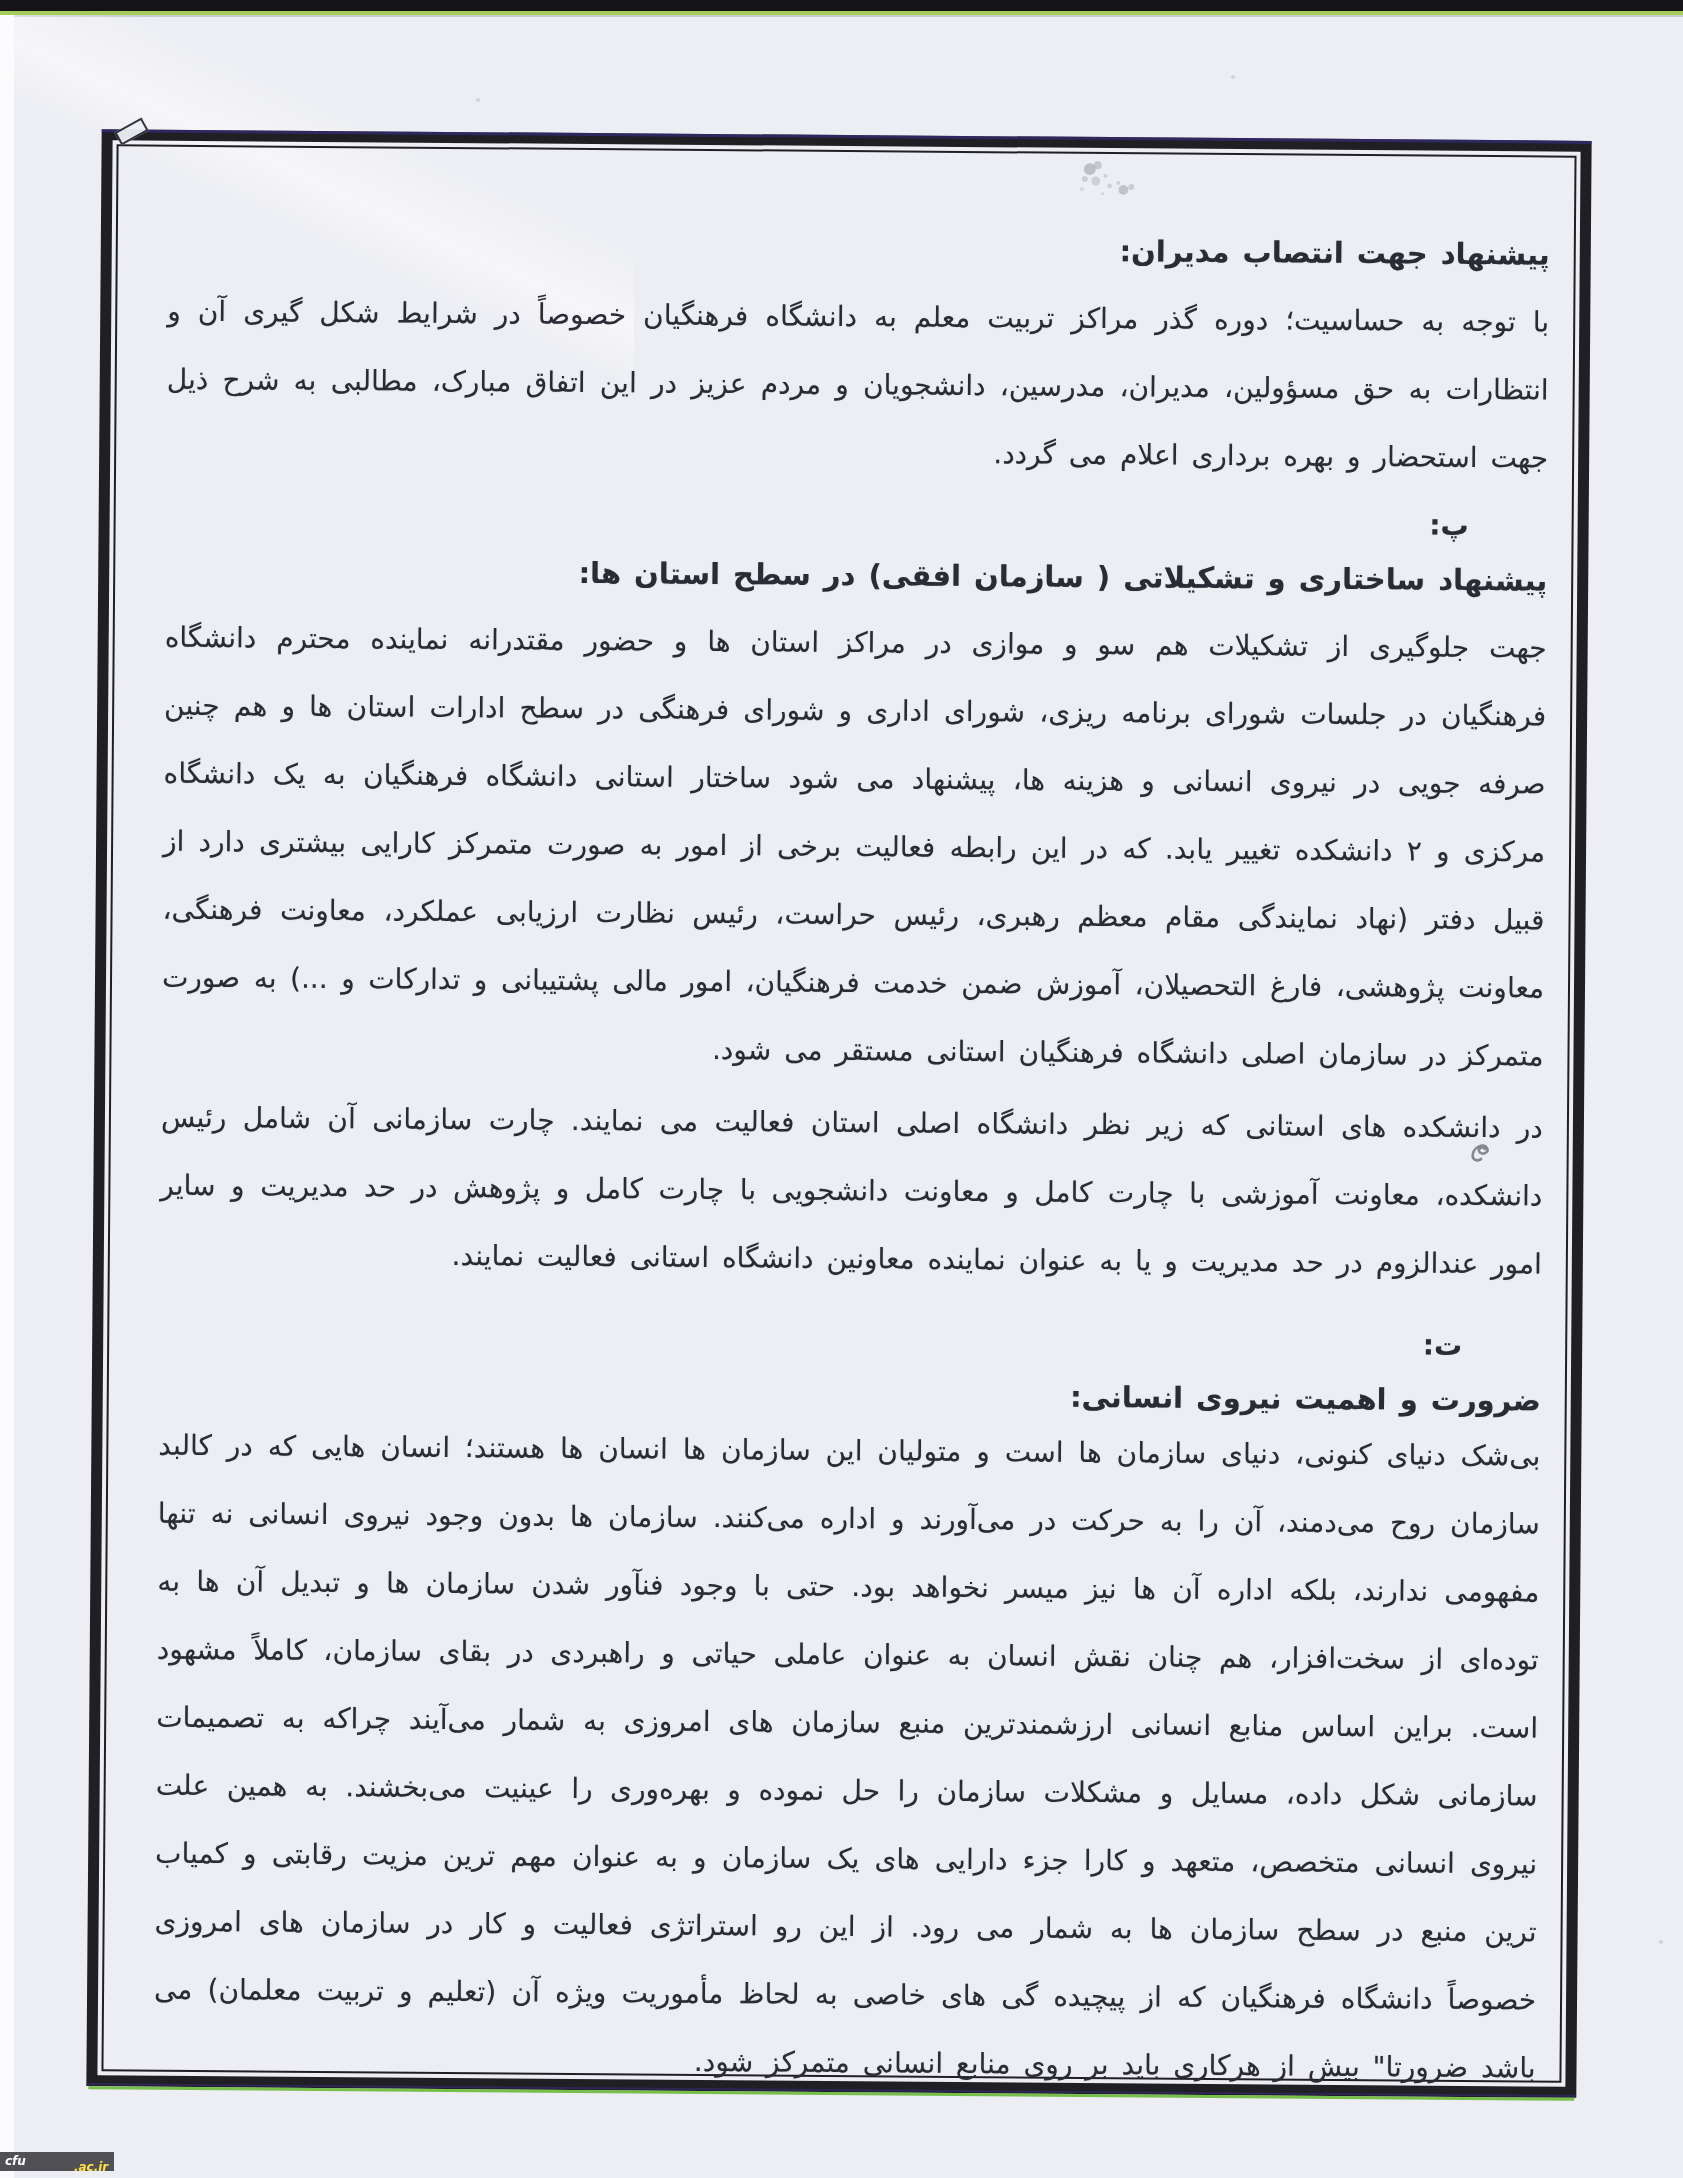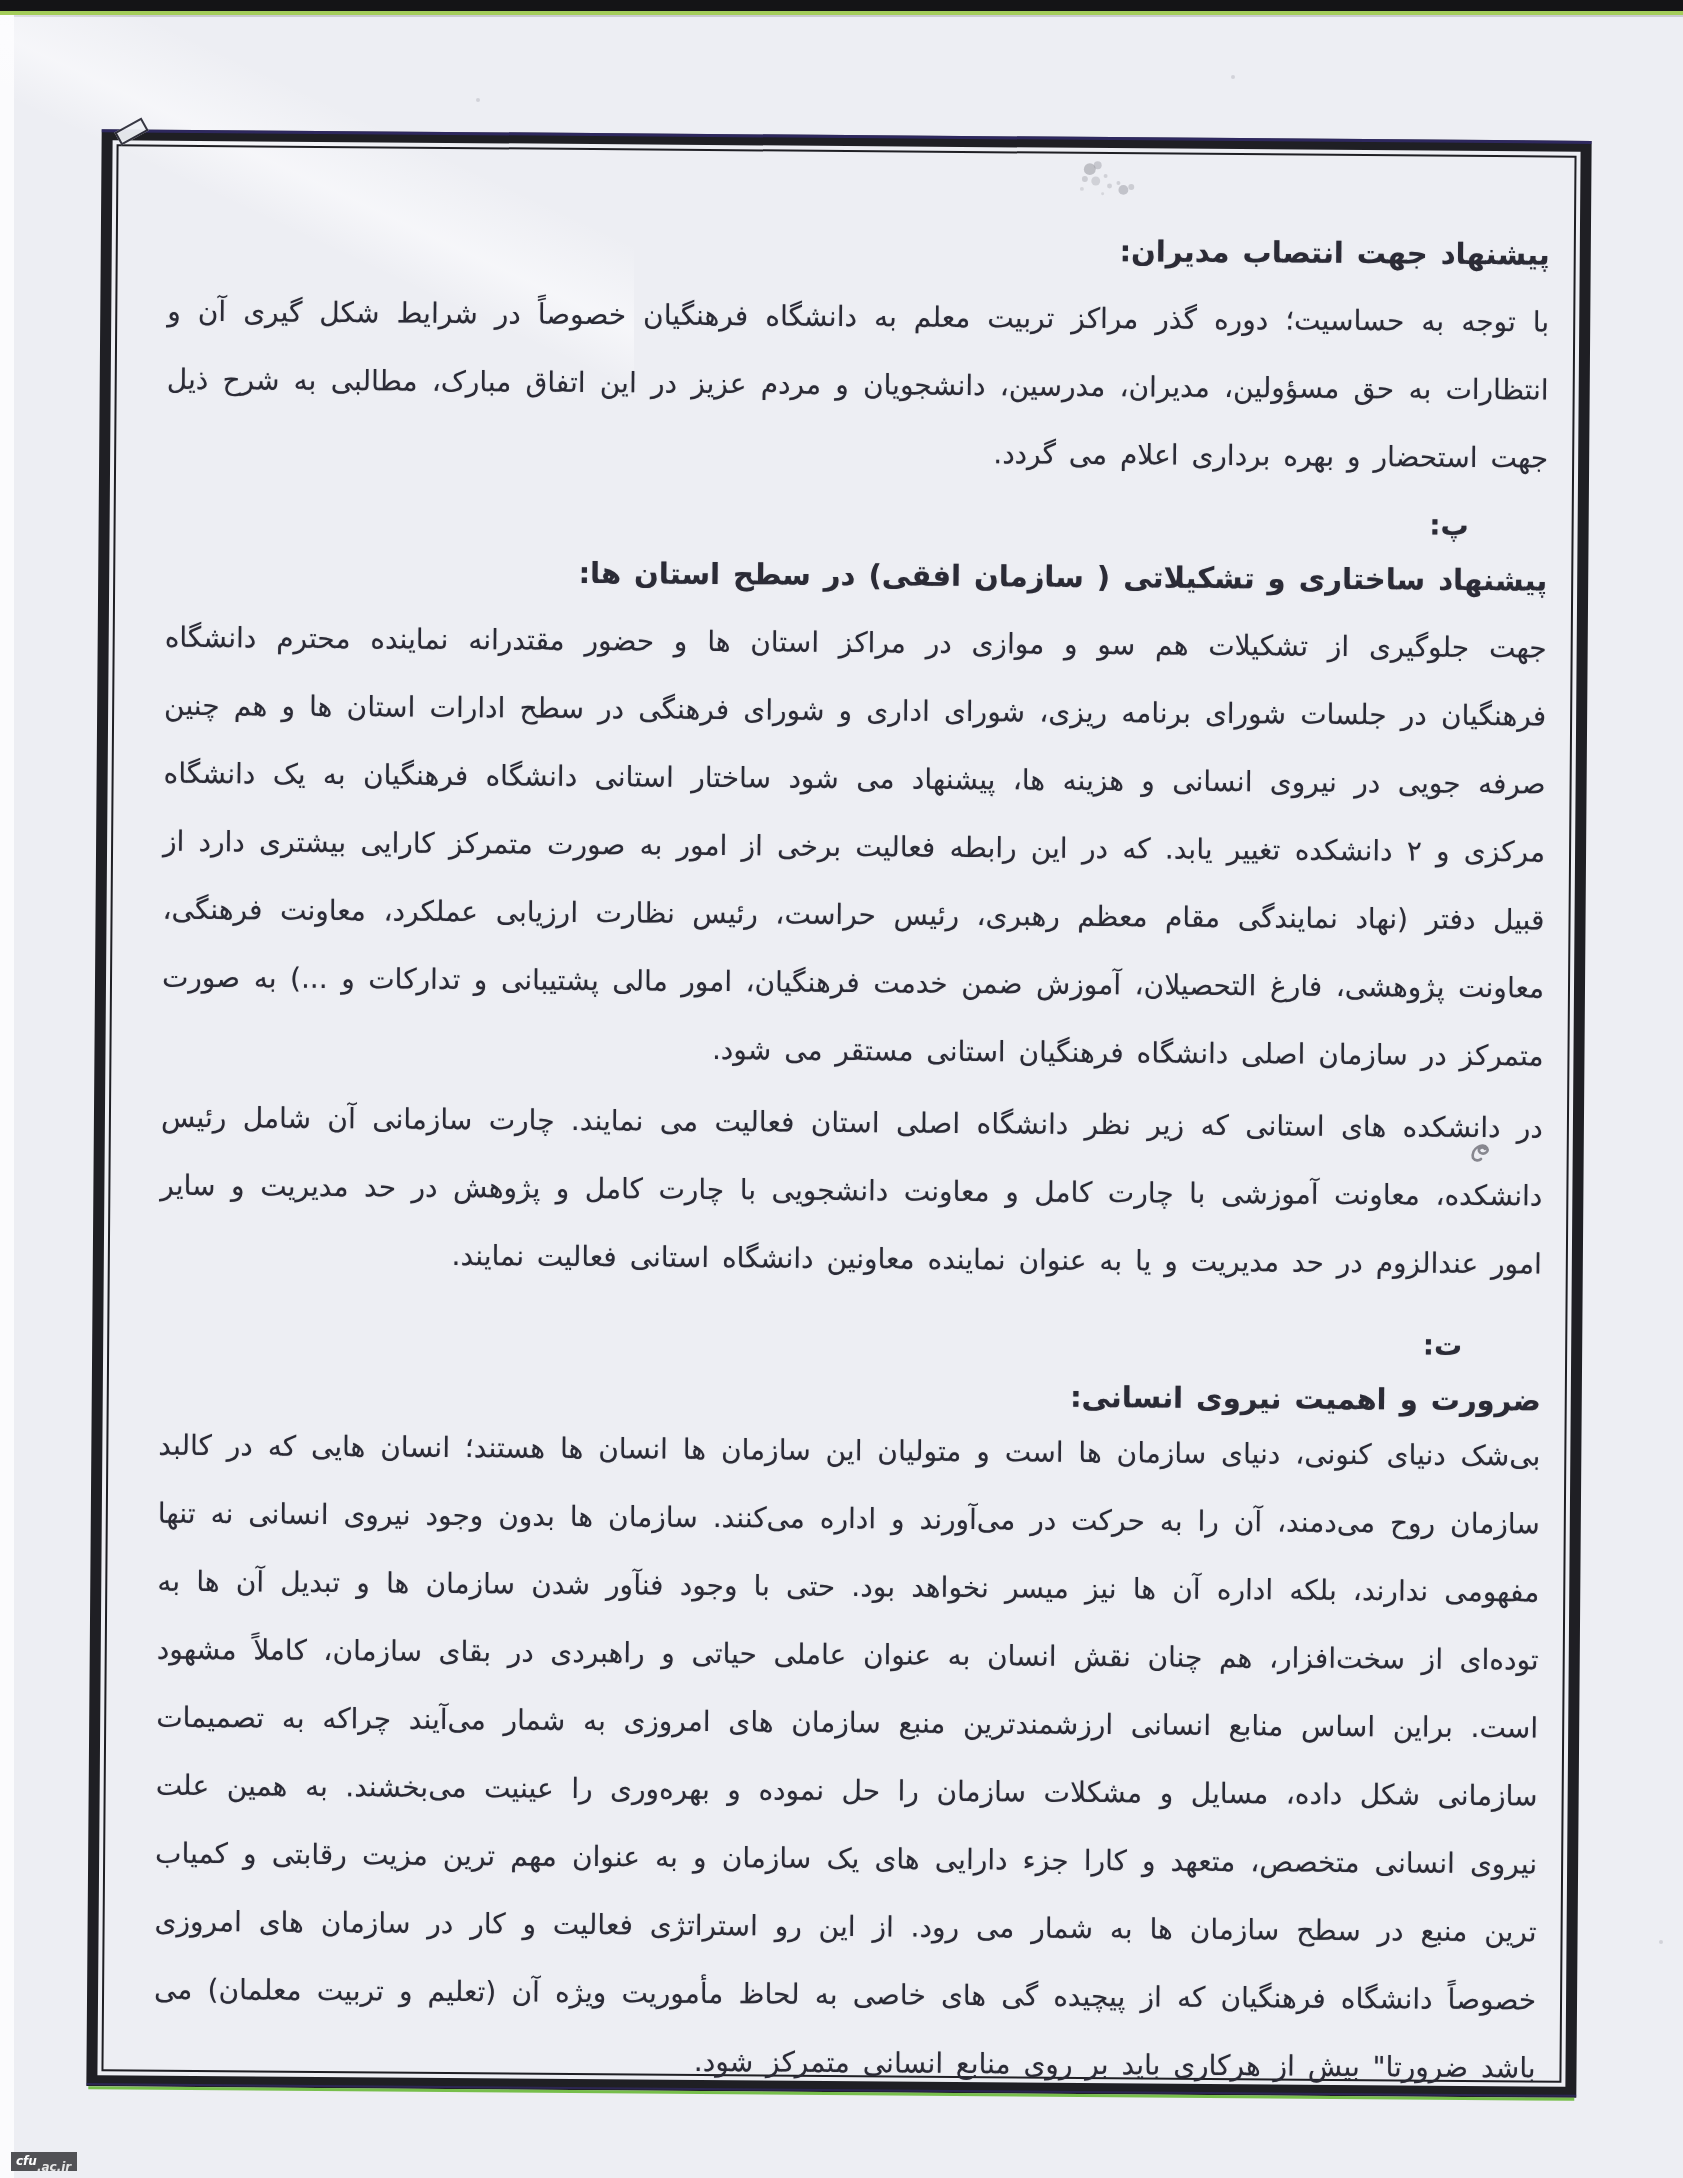--- a/index.html
+++ b/index.html
@@ -54,27 +54,28 @@
   
   .fold-mark{
     position:absolute;left:116px;top:124px;width:27px;height:11px;
     background:#eef0f4;border:2px solid #2e2e3a;transform:rotate(-29deg);opacity:.95;
   }
   .smudge{position:absolute;left:1075px;top:156px;}
   .curl{position:absolute;left:1468px;top:1139px;}
 
   
   .watermark{
-    position:absolute;left:11px;top:2152px;height:19px;background:#515155;
+    position:absolute;left:0;top:2152px;height:19px;background:#515155;
     display:flex;align-items:center;padding:0 6px 0 5px;
     font-size:12px;font-weight:bold;font-style:italic;line-height:19px;
     font-family:"DejaVu Sans", sans-serif;
+    gap:48px;
   }
   .wm-prefix{color:#ffffff;}
-  .wm-suffix{color:#e5e5e5;margin-top:12px;}
+  .wm-suffix{color:#fde047;margin-top:12px;}
 </style>
 </head>
 <body>
 
 <div class="scan-edge-top"></div>
 <div class="scan-edge-green"></div>
 <div class="scan-edge-gray"></div>
 <div class="left-strip"></div>
 <div class="crease"></div>
 <div class="speck" style="left:476px;top:98px;"></div>

